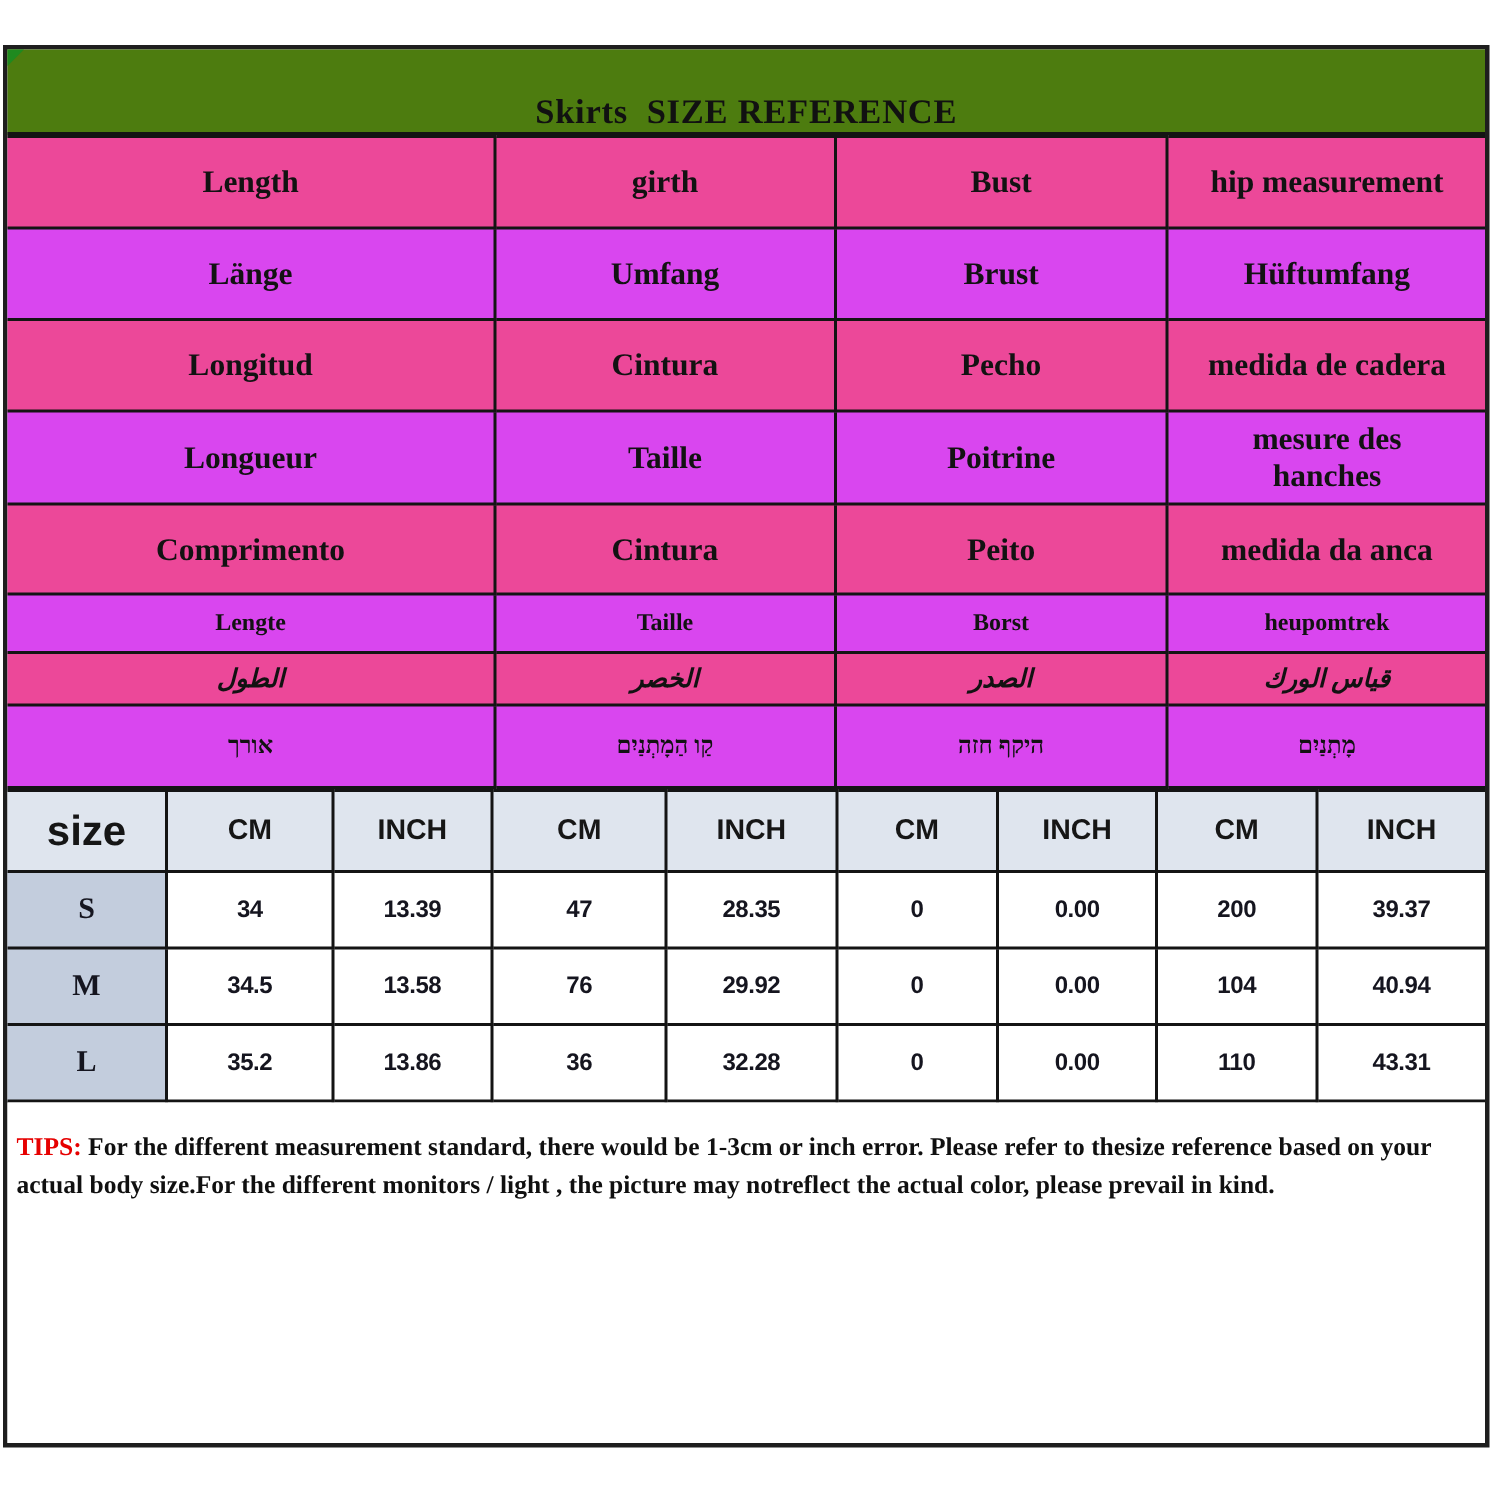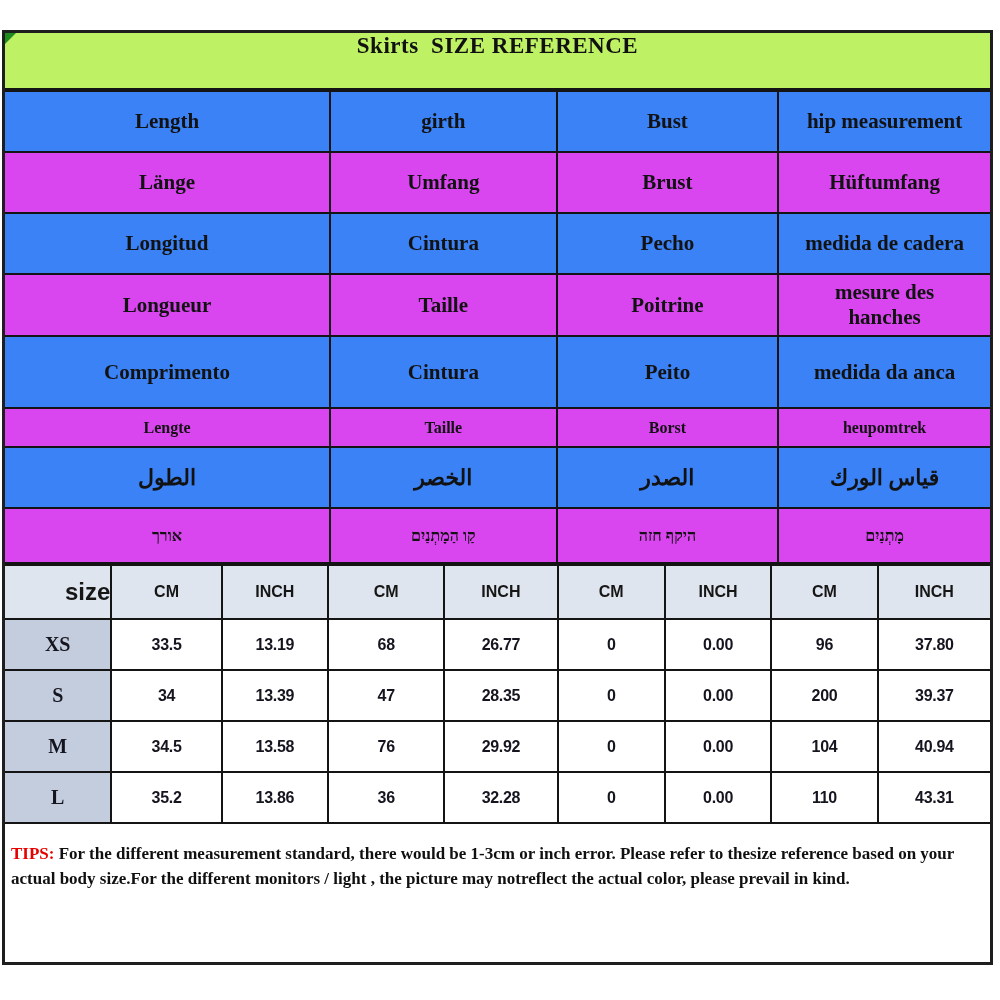--- a/index.html
+++ b/index.html
@@ -23,71 +23,71 @@
     position: absolute;
     left: 0; top: 0;
     width: 0; height: 0;
     border-top: 11px solid #1f8a1f;
     border-right: 11px solid transparent;
     z-index: 5;
   }
   .title-row {
     height: 57px;
     display: flex;
-    align-items: flex-start;
+    align-items: flex-end;
     justify-content: center;
     border-bottom: 2px solid #141414;
-    background: #bef264;
+    background: #4d7c0f;
   }
   .title-row span {
     font-weight: bold;
     font-size: 23px;
     color: #111111;
     white-space: pre;
     letter-spacing: 0.5px;
   }
   table { border-collapse: collapse; width: 100%; table-layout: fixed; }
   
   .lang-table td {
     border: 2px solid #141414;
     text-align: center;
     vertical-align: middle;
     font-weight: bold;
     font-size: 21px;
     color: #121212;
     white-space: pre-line;
     padding: 2px 12px;
   }
-  .lang-table tr.shade-gray td  { background: #3b82f6; }
+  .lang-table tr.shade-gray td  { background: #ec4899; }
   .lang-table tr.shade-light td { background: #d946ef; }
   .lang-table td { height: 61px; }
   .lang-table tr.r4 td { height: 62px; }
-  .lang-table tr.r5 td { height: 72px; margin-left: 36px; }
+  .lang-table tr.r5 td { height: 60px; margin-left: 36px; }
   .lang-table tr.r6 td { height: 39px; font-size: 16px; }
-  .lang-table tr.r7 td { height: 61px; font-size: 22px; }
+  .lang-table tr.r7 td { height: 35px; font-size: 17px; font-style: italic; }
   .lang-table tr.r8 td { height: 55px; font-size: 16px; }
   .lang-table td:first-child  { border-left: none; }
   .lang-table td:last-child   { border-right: none; }
   
   .size-table th, .size-table td {
     border: 2px solid #141414;
     text-align: center;
     vertical-align: middle;
   }
   .size-table th:first-child, .size-table td:first-child { border-left: none; }
   .size-table th:last-child,  .size-table td:last-child  { border-right: none; }
   .size-table thead th {
     height: 54px;
     background: #dfe5ee;
     font-family: "Liberation Sans", sans-serif;
     font-weight: 700;
-    font-size: 16px;
+    font-size: 19px;
     color: #161616;
   }
-  .size-table thead th.size-col { font-size: 24px; font-weight: 600; text-align: right; }
+  .size-table thead th.size-col { font-size: 28px; font-weight: 600; }
   .size-table tbody th {
     height: 51px;
     background: #c3cddd;
     font-family: "Liberation Serif", serif;
     font-weight: bold;
     font-size: 20px;
     color: #15151f;
   }
   .size-table tbody td {
     background: #ffffff;
@@ -200,31 +200,20 @@
           <th>CM</th>
           <th>INCH</th>
           <th>CM</th>
           <th>INCH</th>
           <th>CM</th>
           <th>INCH</th>
         </tr>
       </thead>
       <tbody>
         <tr>
-          <th>XS</th>
-          <td>33.5</td>
-          <td>13.19</td>
-          <td>68</td>
-          <td>26.77</td>
-          <td>0</td>
-          <td>0.00</td>
-          <td>96</td>
-          <td>37.80</td>
-        </tr>
-        <tr>
           <th>S</th>
           <td>34</td>
           <td>13.39</td>
           <td>47</td>
           <td>28.35</td>
           <td>0</td>
           <td>0.00</td>
           <td>200</td>
           <td>39.37</td>
         </tr>

